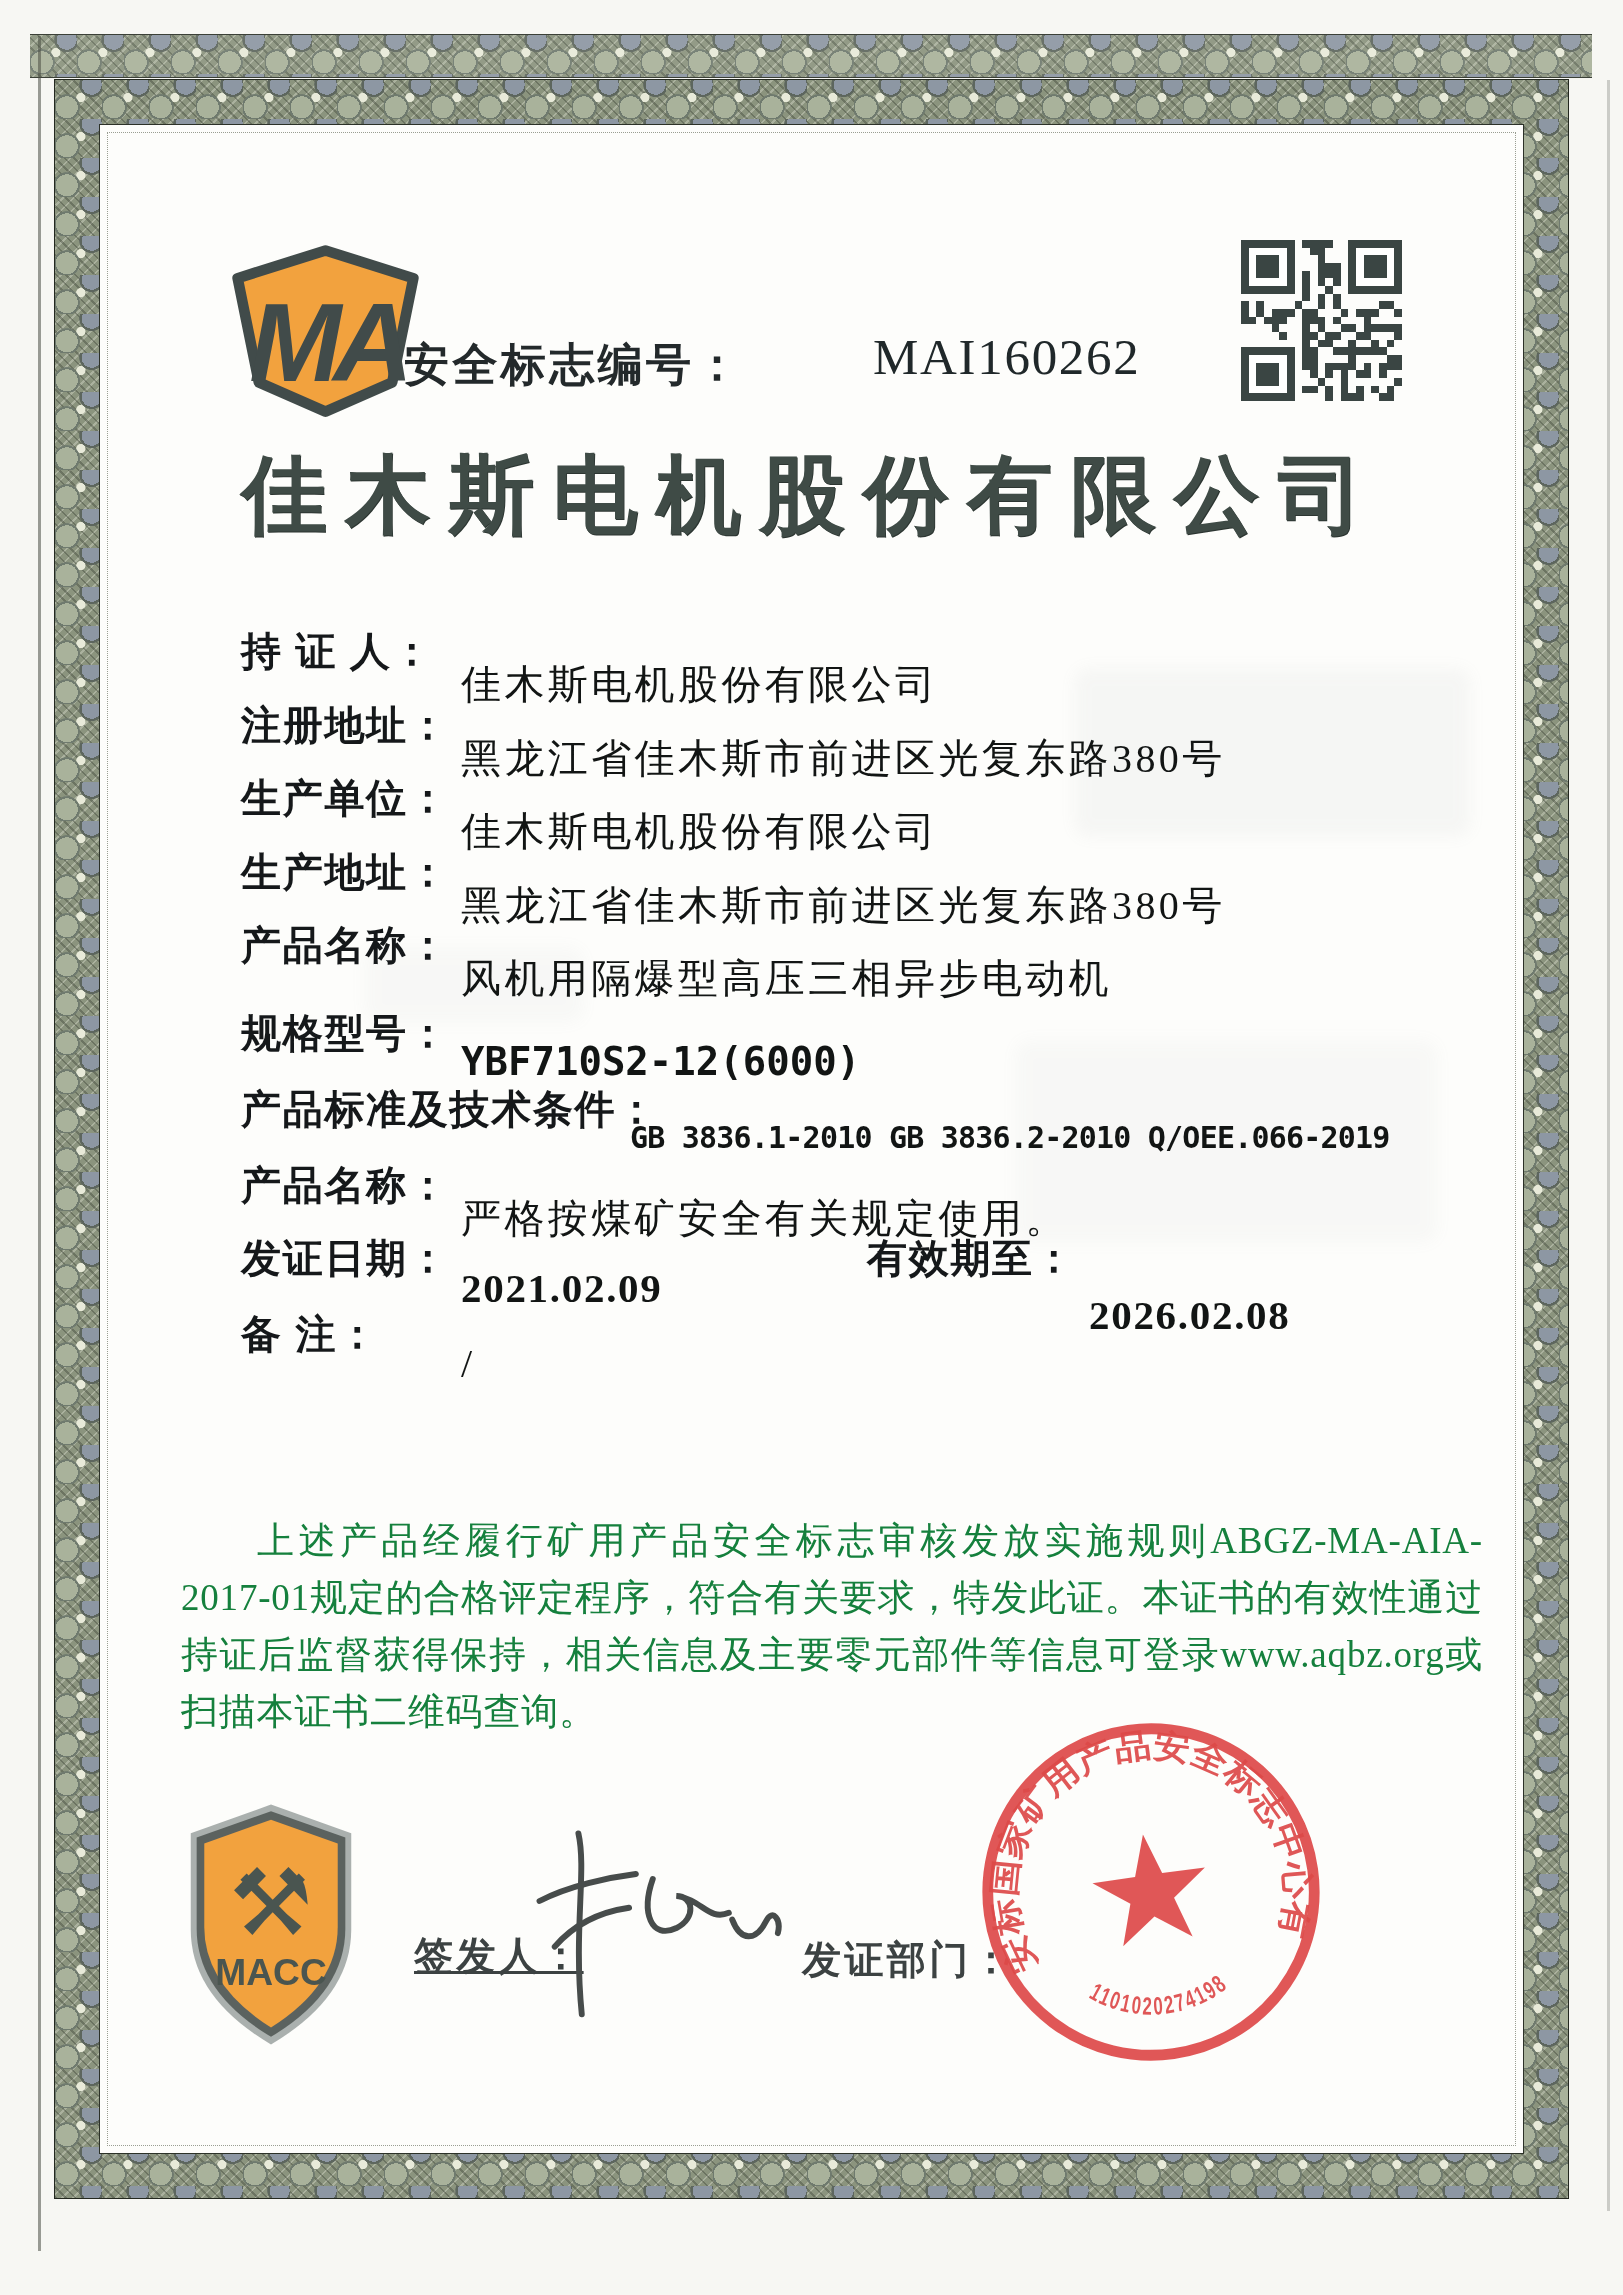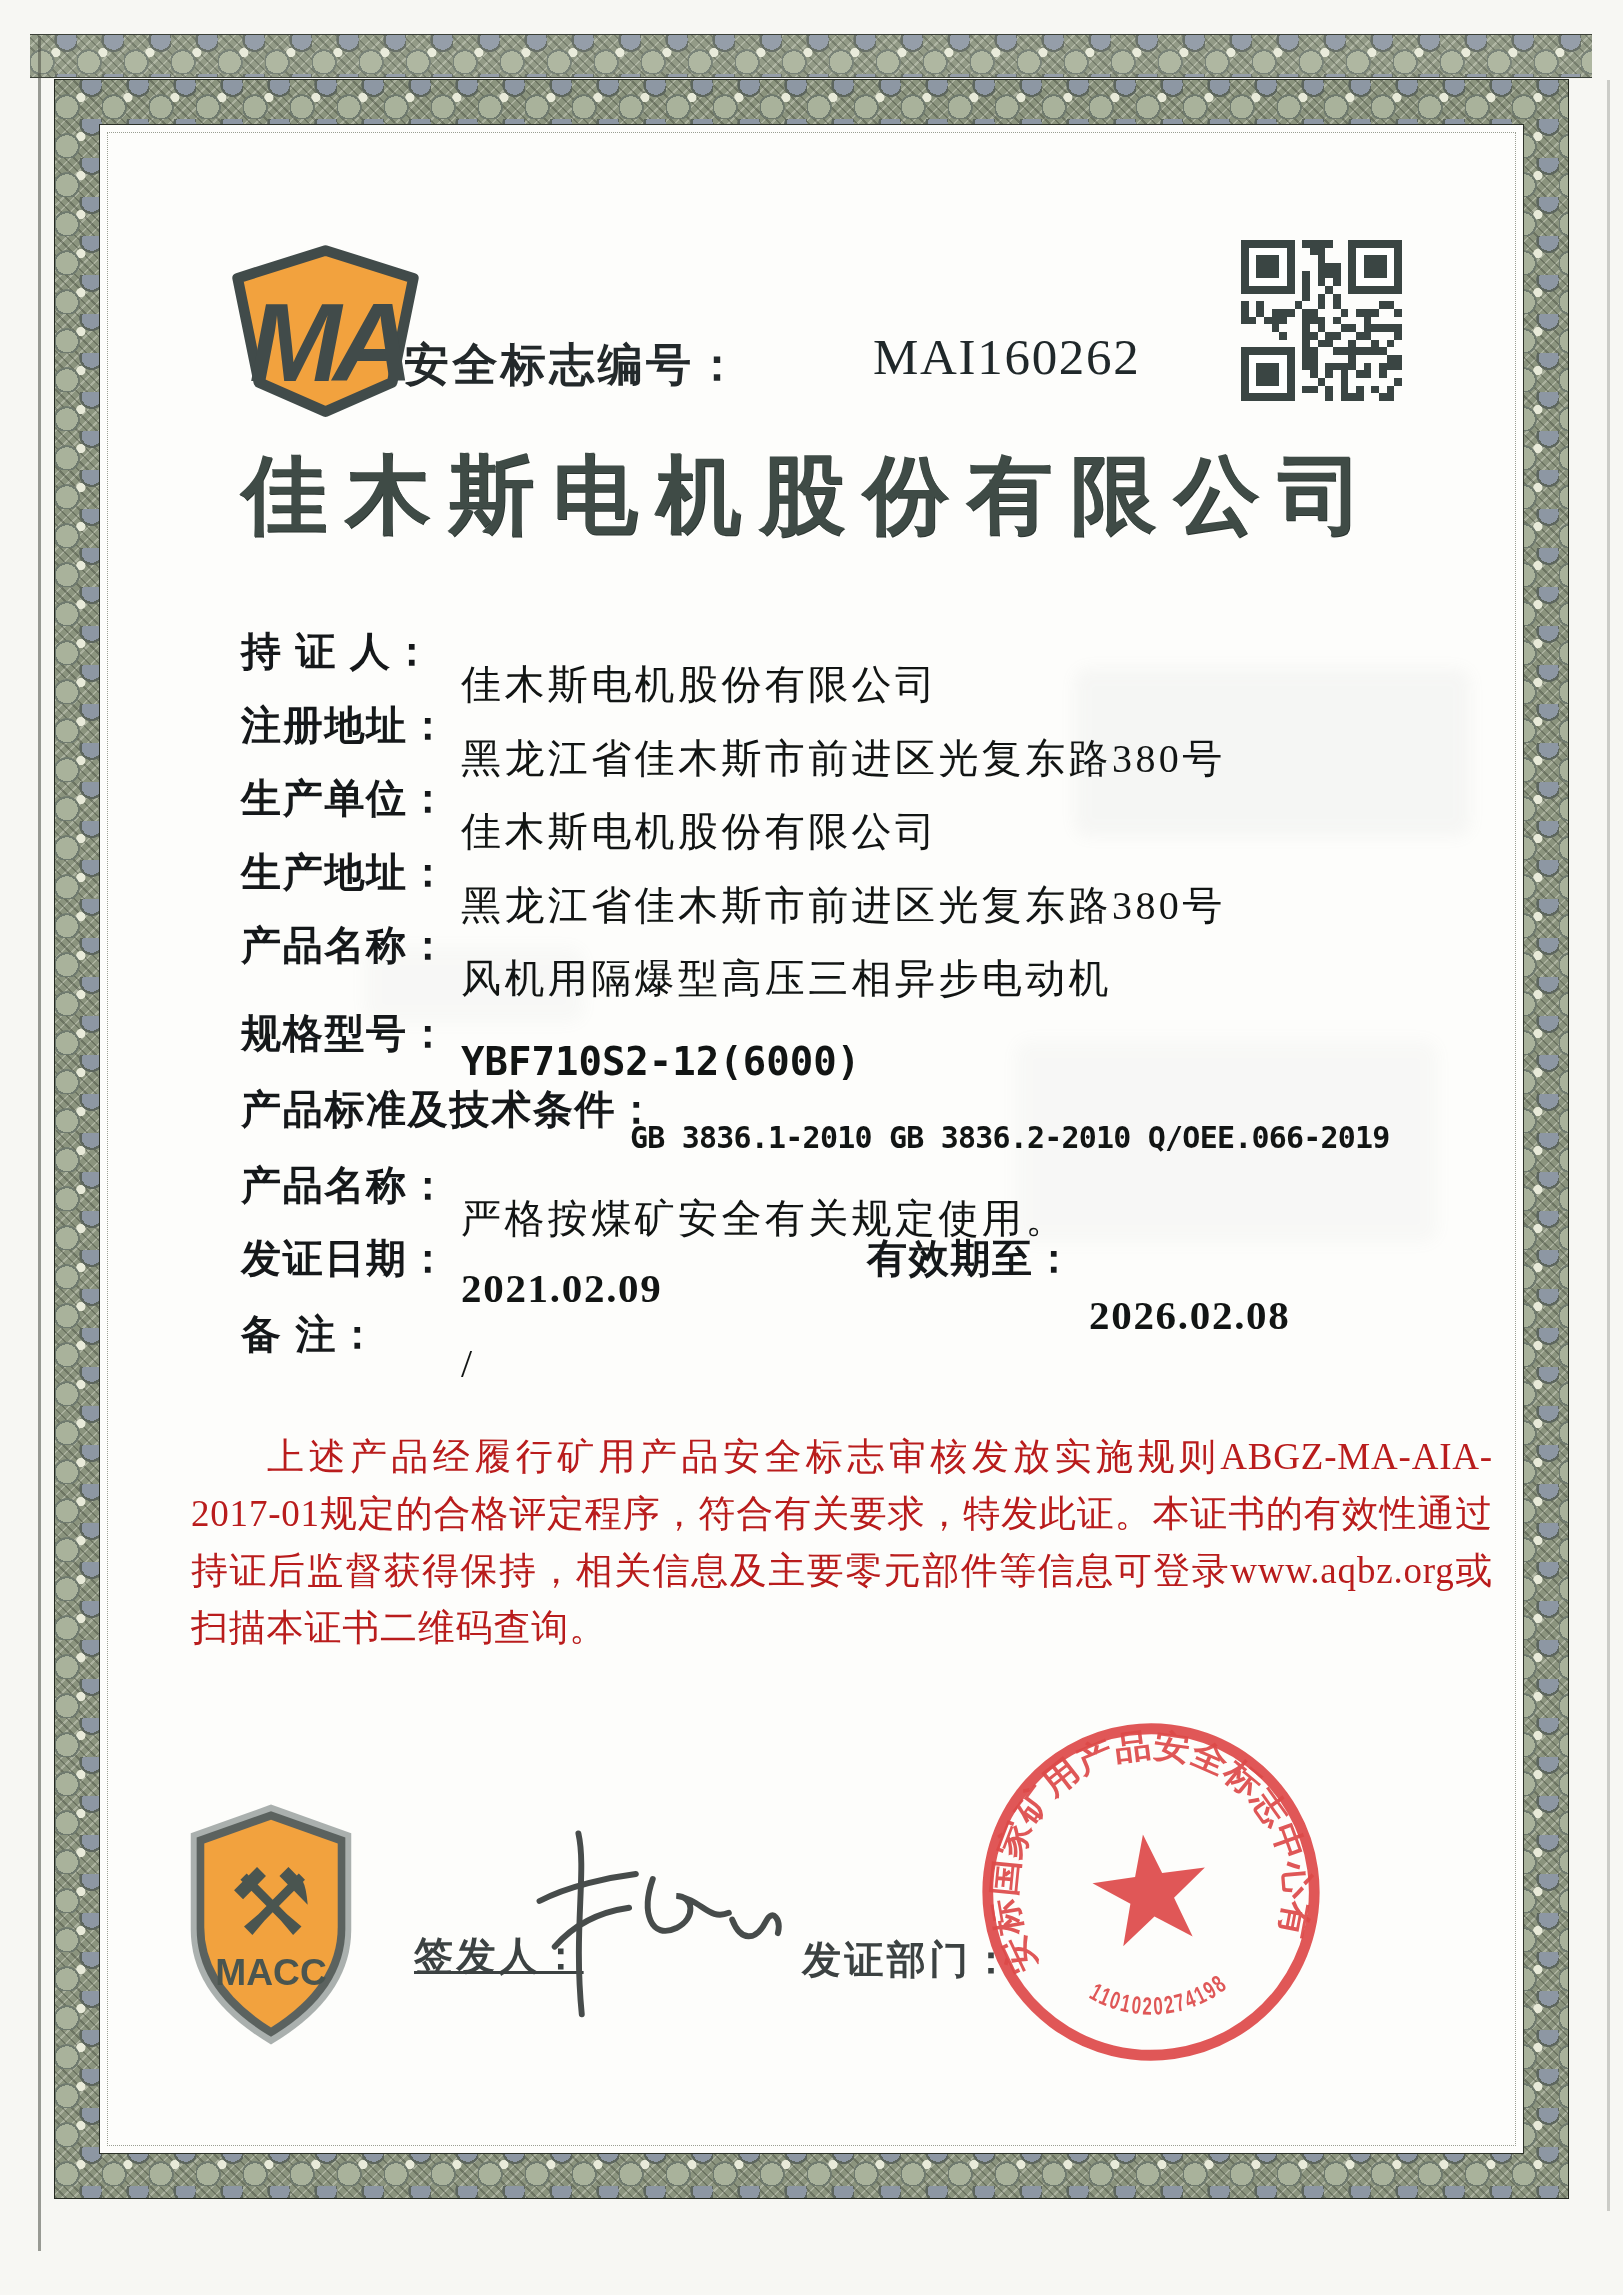--- a/index.html
+++ b/index.html
@@ -44,23 +44,23 @@
   .fvalue{position:absolute;left:461px;top:0;font:400 40px "Liberation Serif",serif;
      color:#121514;letter-spacing:3.4px;white-space:nowrap;margin-top:33px;}
   .fvalue.mono{font:700 39px "DejaVu Sans Mono",monospace;letter-spacing:0;}
   .fvalue.std{left:630px;top:5px;font:700 30px "DejaVu Sans Mono",monospace;letter-spacing:-0.8px;}
   .fvalue.date{font:700 41px "Liberation Serif",serif;letter-spacing:1.7px;}
   .vlabel{position:absolute;left:867px;top:1231px;font:700 40px "Liberation Sans",sans-serif;
      color:#15181a;letter-spacing:1.7px;white-space:nowrap;}
   .vvalue{position:absolute;left:1089px;top:1291px;font:700 41px "Liberation Serif",serif;
      color:#121514;letter-spacing:1.7px;white-space:nowrap;}
   
-  .statement{position:absolute;left:181px;top:1428px;width:1302px;
-     font:400 37px "Liberation Serif",serif;color:#b91c1c;line-height:57px;
-     text-align:justify;text-indent:76px;letter-spacing:0.8px;margin-left:10px;}
+  .statement{position:absolute;left:181px;top:1512px;width:1302px;
+     font:400 37px "Liberation Serif",serif;color:#15803d;line-height:57px;
+     text-align:justify;text-indent:76px;letter-spacing:0.8px;}
   
   .macc{position:absolute;left:184px;top:1801px;width:174px;height:247px;}
   .signer-label{position:absolute;left:414px;top:1929px;font:700 39px "Liberation Serif",serif;
      color:#3c4242;letter-spacing:3.4px;white-space:nowrap;text-decoration:underline;}
   .signature{position:absolute;left:526px;top:1818px;width:262px;height:237px;}
   .issuer-label{position:absolute;left:802px;top:1933px;font:700 39px "Liberation Serif",serif;
      color:#3c4242;letter-spacing:3.4px;white-space:nowrap;}
   .stamp{position:absolute;left:977px;top:1718px;width:348px;height:348px;
      transform:rotate(-8deg);mix-blend-mode:multiply;opacity:.93;}
   

